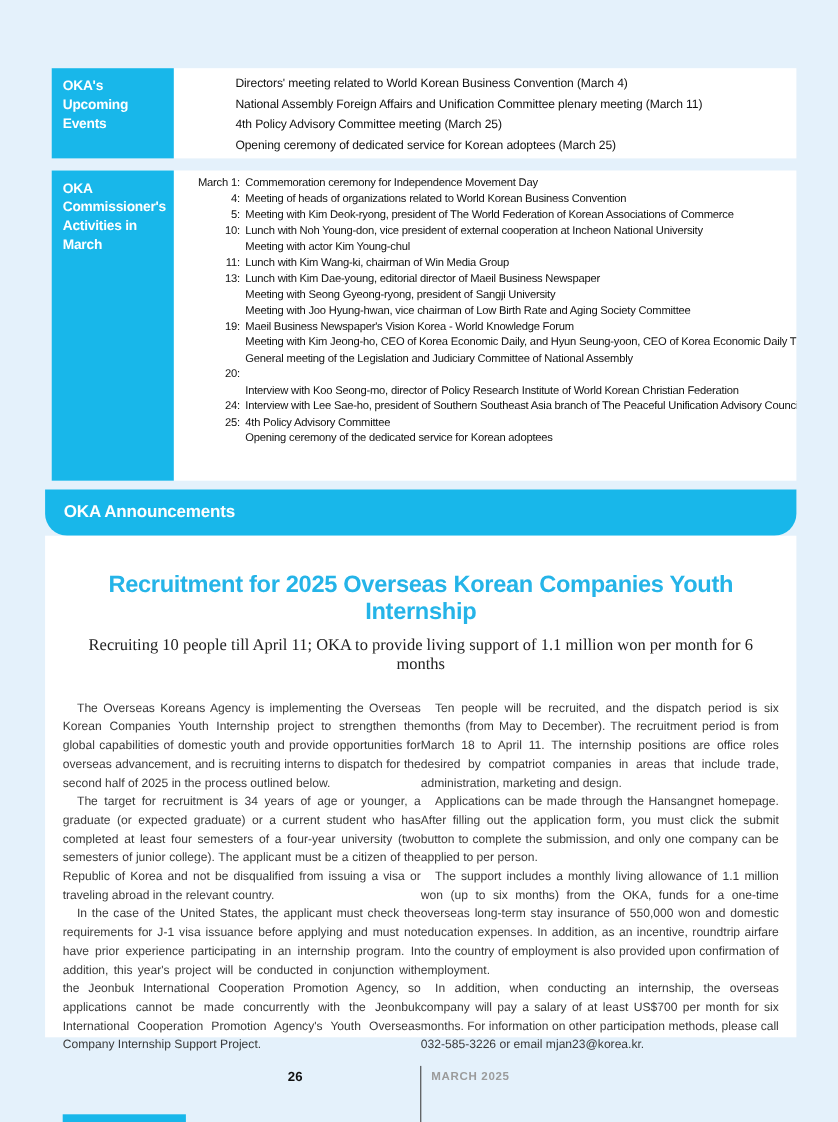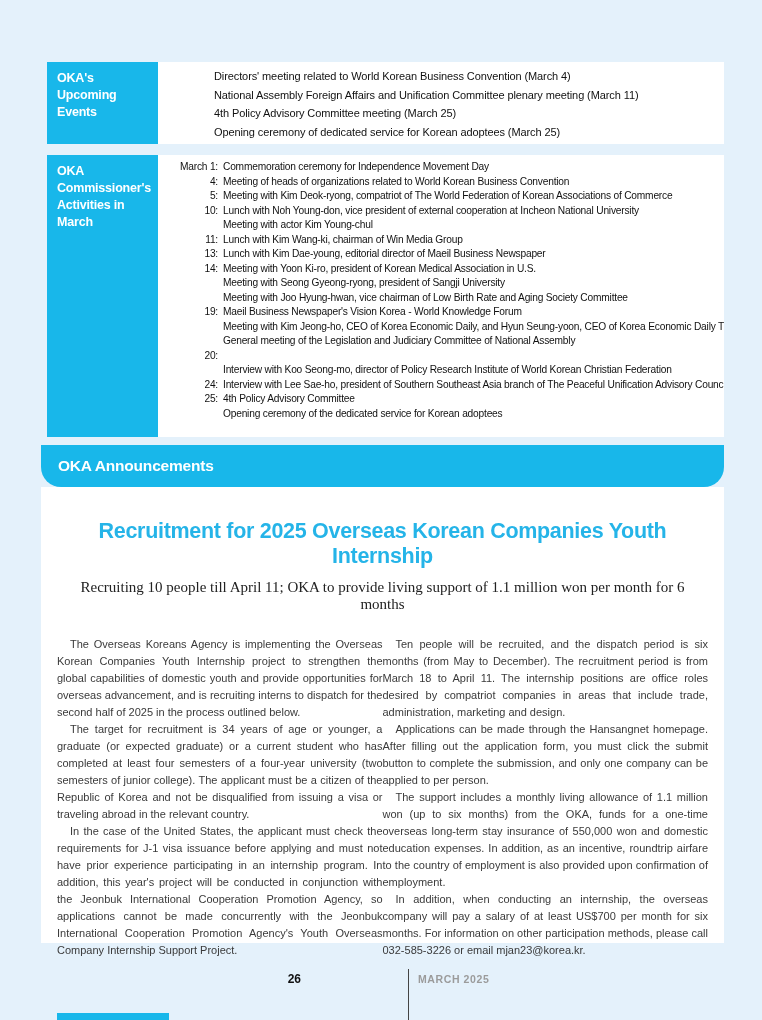--- a/index.html
+++ b/index.html
@@ -26,21 +26,21 @@
   
   .article-panel{position:absolute;left:41px;top:487px;width:683px;height:456px;background:#ffffff;
     box-sizing:border-box;padding:32px 16px 0;}
   .article-title{margin:0;text-align:center;color:#25b4e8;font-size:21.5px;font-weight:bold;letter-spacing:-0.3px;}
   .article-subtitle{margin:10px 0 0;text-align:center;font-family:"Liberation Serif",serif;font-size:15px;color:#222;}
   .article-columns{display:flex;margin-top:23px;}
   .col{flex:1;min-width:0;}
   .col p{margin:0;font-size:11px;line-height:17px;color:#3a3a3a;text-align:justify;text-indent:13px;}
 
   
-  .page-footer{position:absolute;left:0;top:966px;width:660px;height:54px;margin-left:26px;}
+  .page-footer{position:absolute;left:0;top:966px;width:660px;height:54px;}
   .page-num{position:absolute;right:385px;top:6px;font-size:12px;font-weight:bold;color:#111;}
   .footer-line{position:absolute;left:382px;top:3px;width:1px;height:51px;background:#444;}
   .issue{position:absolute;left:392px;top:7px;font-size:10.5px;color:#9b9b9b;letter-spacing:0.6px;font-weight:bold;}
 
   .bottom-accent{position:absolute;left:57px;top:1013px;width:112px;height:7px;background:#18b7ea;}
 </style>
 </head>
 <body>
 
 <div class="page">
@@ -66,41 +66,37 @@
         <div class="act-row">
           <span class="act-prefix">March 1:</span>
           <span class="act-text">Commemoration ceremony for Independence Movement Day</span>
         </div>
         <div class="act-row">
           <span class="act-prefix">4:</span>
           <span class="act-text">Meeting of heads of organizations related to World Korean Business Convention</span>
         </div>
         <div class="act-row">
           <span class="act-prefix">5:</span>
-          <span class="act-text">Meeting with Kim Deok-ryong, compatriot of The World Federation of Korean Associations of Commerce</span>
+          <span class="act-text">Meeting with Kim Deok-ryong, president of The World Federation of Korean Associations of Commerce</span>
         </div>
         <div class="act-row">
           <span class="act-prefix">10:</span>
           <span class="act-text">Lunch with Noh Young-don, vice president of external cooperation at Incheon National University</span>
         </div>
         <div class="act-row">
           <span class="act-prefix"></span>
           <span class="act-text">Meeting with actor Kim Young-chul</span>
         </div>
         <div class="act-row">
           <span class="act-prefix">11:</span>
           <span class="act-text">Lunch with Kim Wang-ki, chairman of Win Media Group</span>
         </div>
         <div class="act-row">
           <span class="act-prefix">13:</span>
           <span class="act-text">Lunch with Kim Dae-young, editorial director of Maeil Business Newspaper</span>
-        </div>
-        <div class="act-row">
-          <span class="act-prefix">14:</span>
-          <span class="act-text">Meeting with Yoon Ki-ro, president of Korean Medical Association in U.S.</span>
         </div>
         <div class="act-row">
           <span class="act-prefix"></span>
           <span class="act-text">Meeting with Seong Gyeong-ryong, president of Sangji University</span>
         </div>
         <div class="act-row">
           <span class="act-prefix"></span>
           <span class="act-text">Meeting with Joo Hyung-hwan, vice chairman of Low Birth Rate and Aging Society Committee</span>
         </div>
         <div class="act-row">

